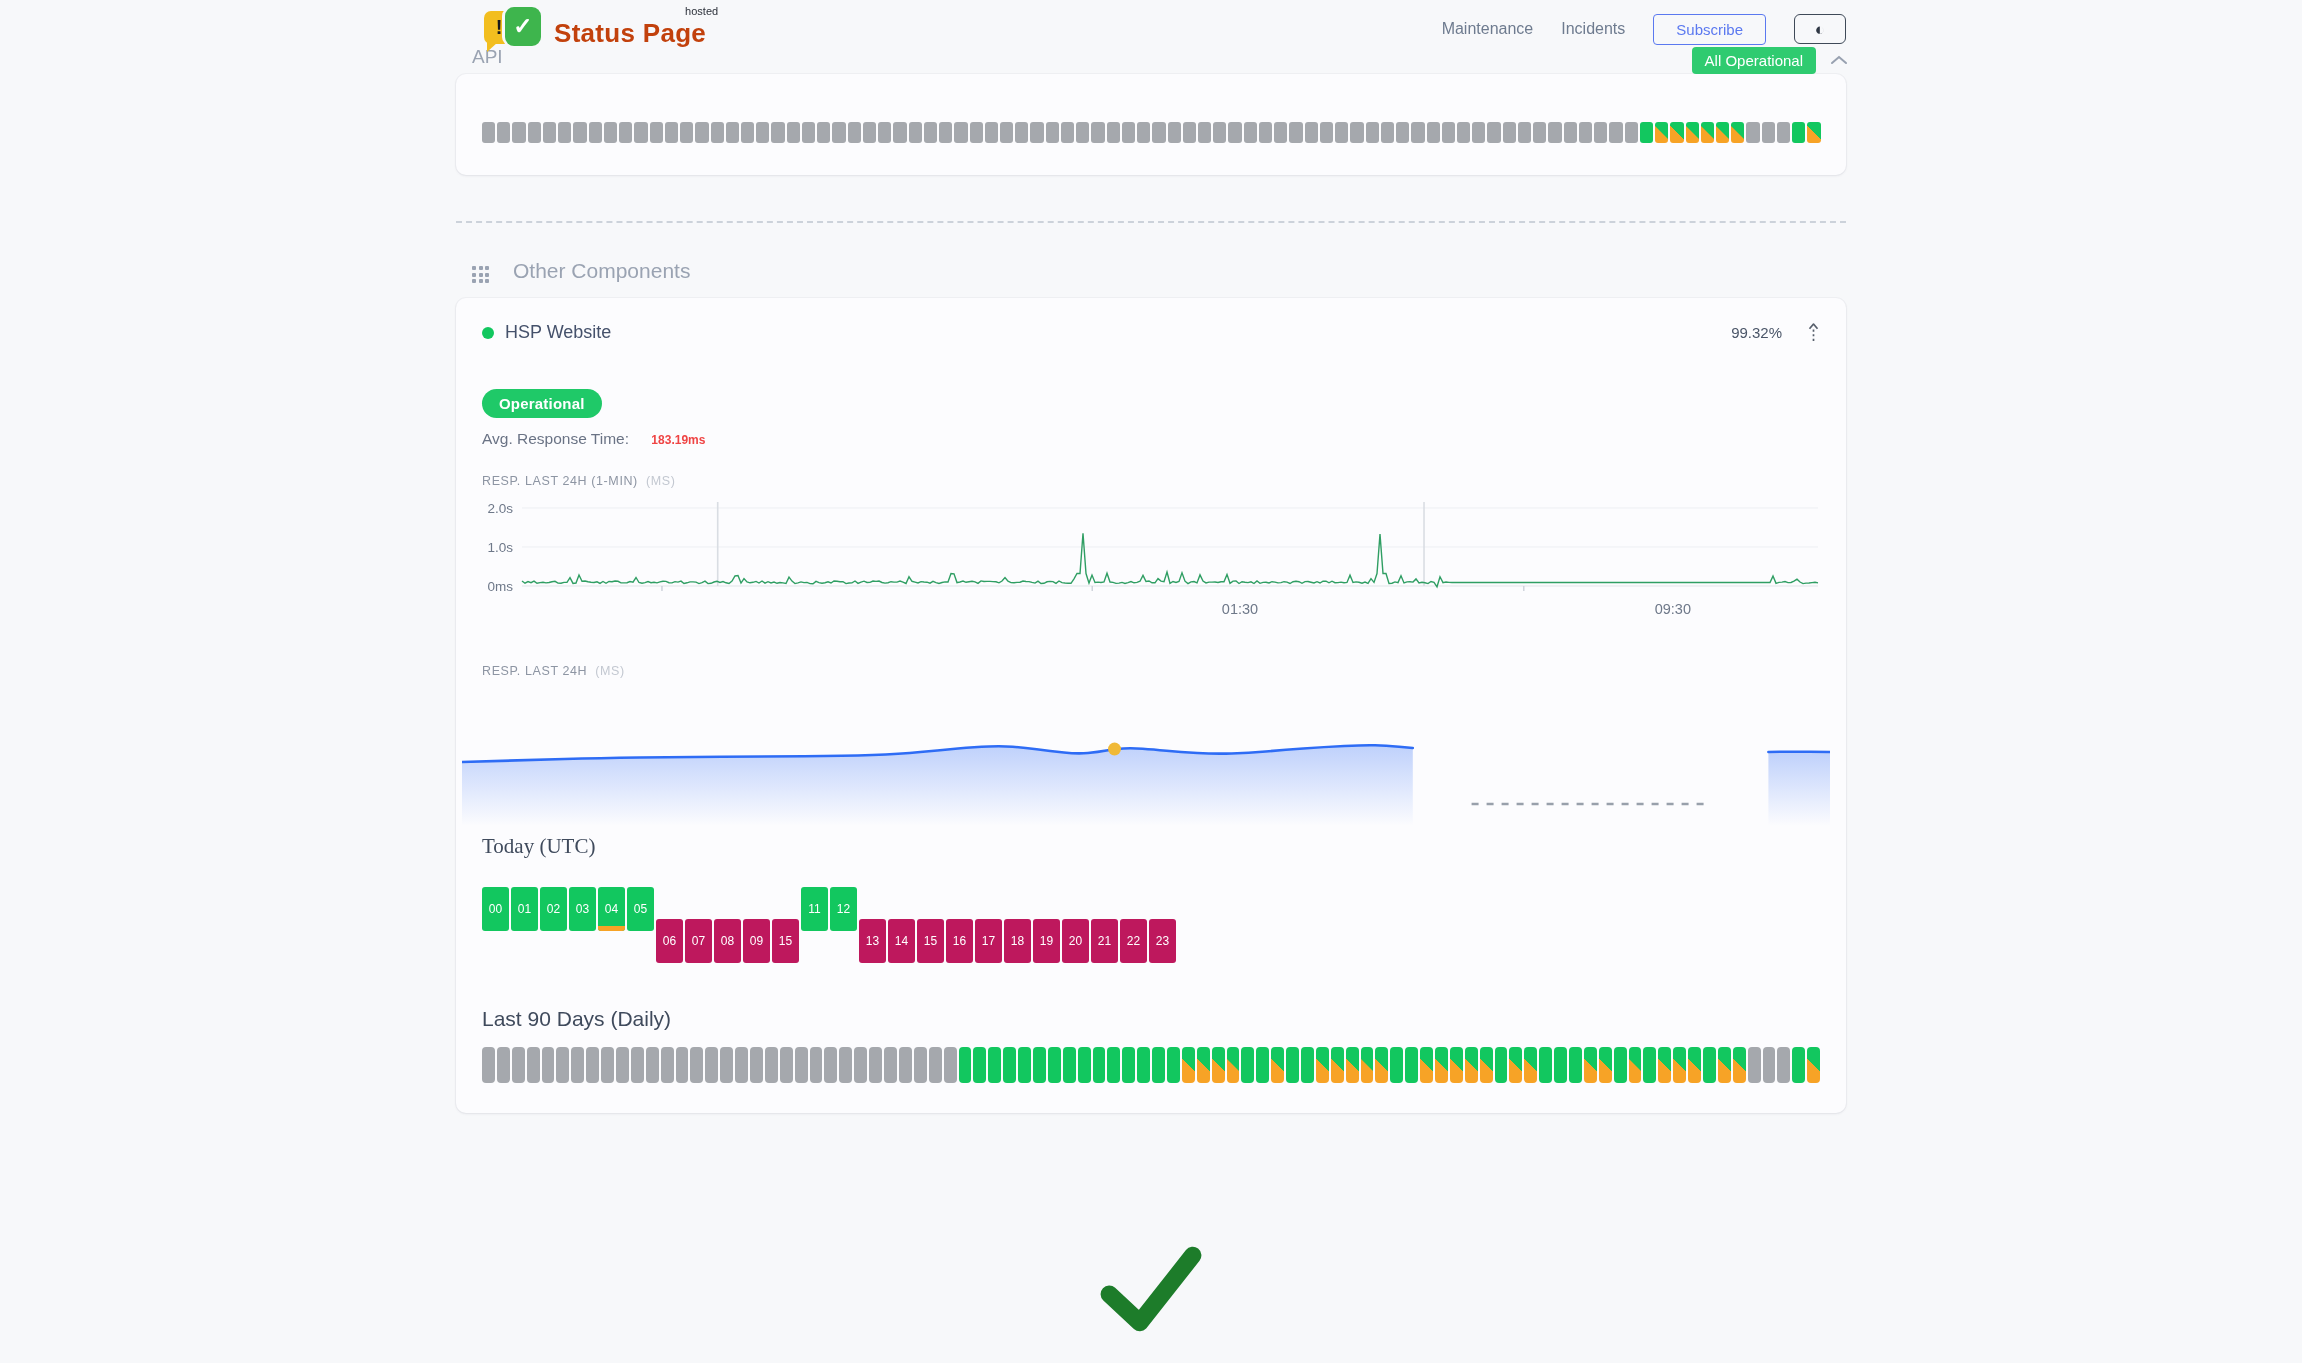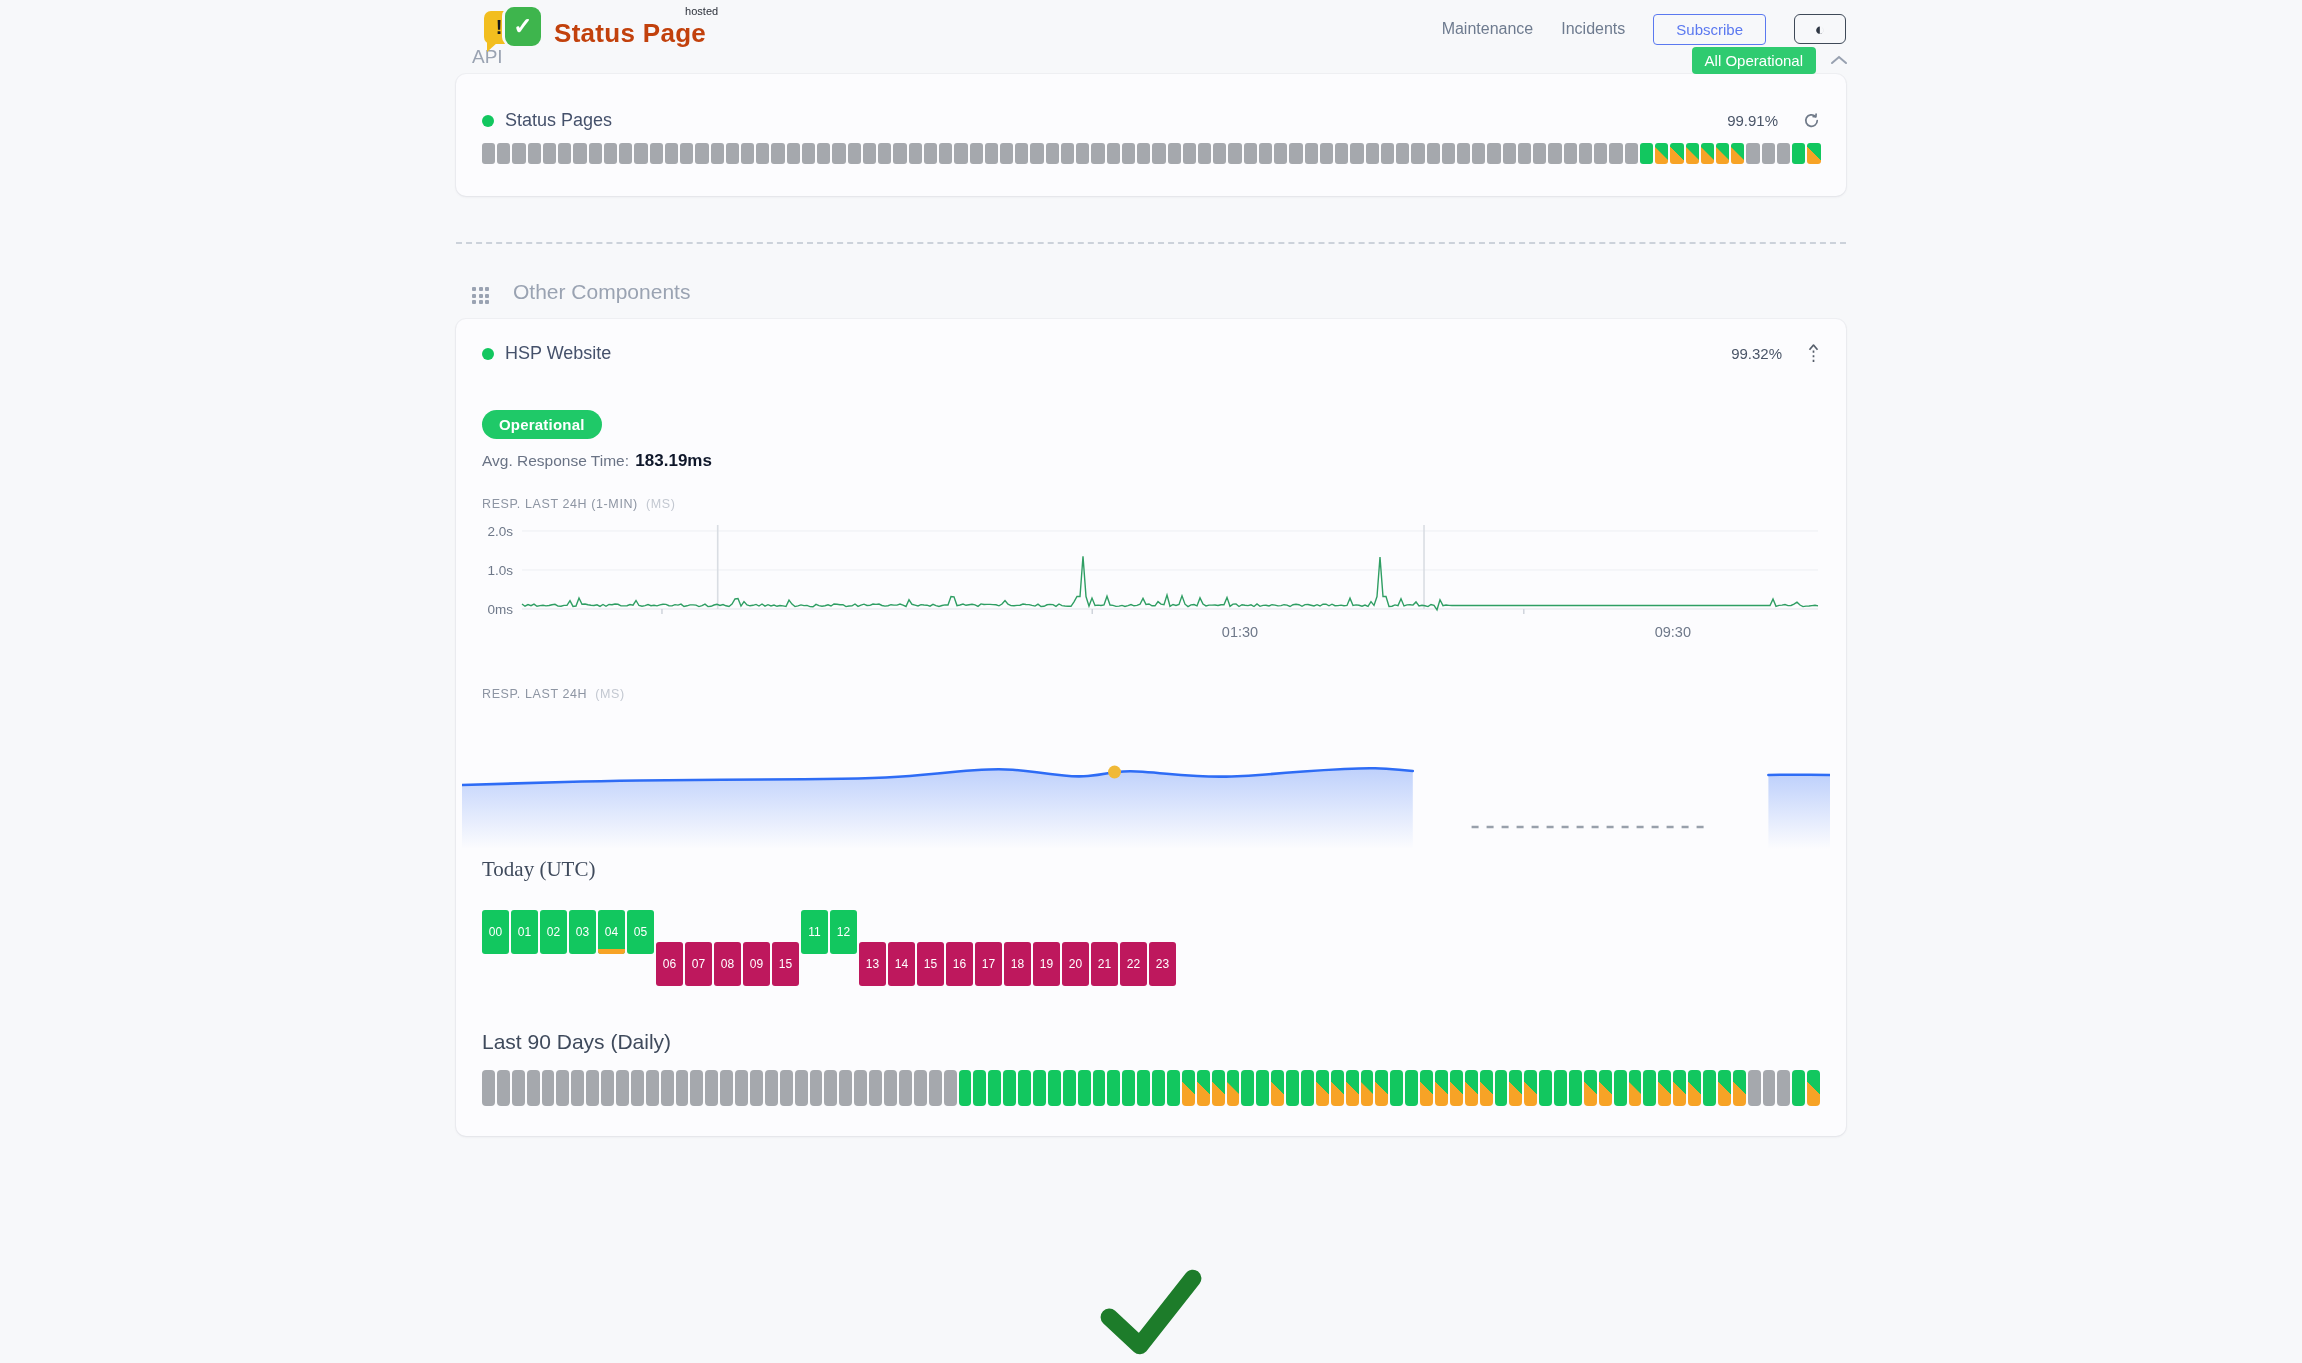--- a/index.html
+++ b/index.html
@@ -88,21 +88,21 @@
   .grid-icon i { width: 4px; height: 4px; background: #9aa3b2; border-radius: 1px; }
 
   .card-hsp { margin-top: 15px; padding-top: 24px; padding-bottom: 30px; }
 
   .pill {
     display: inline-block; margin-top: 46px;
     background: #1fc968; color: #fff; font-size: 15px; font-weight: bold;
     padding: 6px 17px; border-radius: 16px; letter-spacing: .2px;
   }
   .avg-row { margin-top: 12px; font-size: 15.5px; color: #6a7385; }
-  .avg-val { font-size: 17px; font-weight: bold; color: #0f172a; margin-left: 2px; }
+  .avg-val { font-size: 12px; font-weight: bold; color: #ef4444; margin-left: 18px; }
 
   .chart-label { margin-top: 26px; font-size: 12.5px; letter-spacing: .6px; color: #8d95a3; }
   .chart-label .unit { color: #c3c8d1; margin-left: 4px; }
   .chart1-wrap { margin-top: 10px; }
   .chart2-label { margin-top: 40px; }
   .chart2-wrap { margin-top: 8px; margin-left: -20px; width: 1368px; }
   svg text { font-family: "Liberation Sans", sans-serif; }
 
   .today-label { margin-top: 4px; font-size: 21px; color: #3f4a5c; font-family: Liberation Serif, serif; }
   .hours { display: flex; gap: 2px; margin-top: 28px; }
@@ -157,32 +157,20 @@
       </button>
     </div>
   </div>
 </header>
 
 <main class="container">
 
   <div class="section-label api-label">API</div>
 
   <section class="card card-api">
-    <div class="comp-row">
-      <span class="dot"></span>
-      <span class="comp-name">Status Pages</span>
-      <span class="spacer"></span>
-      <span class="pct">99.91%</span>
-      <button class="icon-btn">
-        <svg width="17" height="17" viewBox="0 0 16 16">
-          <path d="M13.4 8a5.4 5.4 0 1 1-1.7-3.9" fill="none" stroke="#707a89" stroke-width="1.6" stroke-linecap="round"></path>
-          <path d="M12.4 1.4 L12.1 4.7 L8.9 4.2" fill="none" stroke="#707a89" stroke-width="1.6" stroke-linejoin="round"></path>
-        </svg>
-      </button>
-    </div>
     <div class="bars bars-sm">
         <div class="bar bar-gray"></div>
         <div class="bar bar-gray"></div>
         <div class="bar bar-gray"></div>
         <div class="bar bar-gray"></div>
         <div class="bar bar-gray"></div>
         <div class="bar bar-gray"></div>
         <div class="bar bar-gray"></div>
         <div class="bar bar-gray"></div>
         <div class="bar bar-gray"></div>

